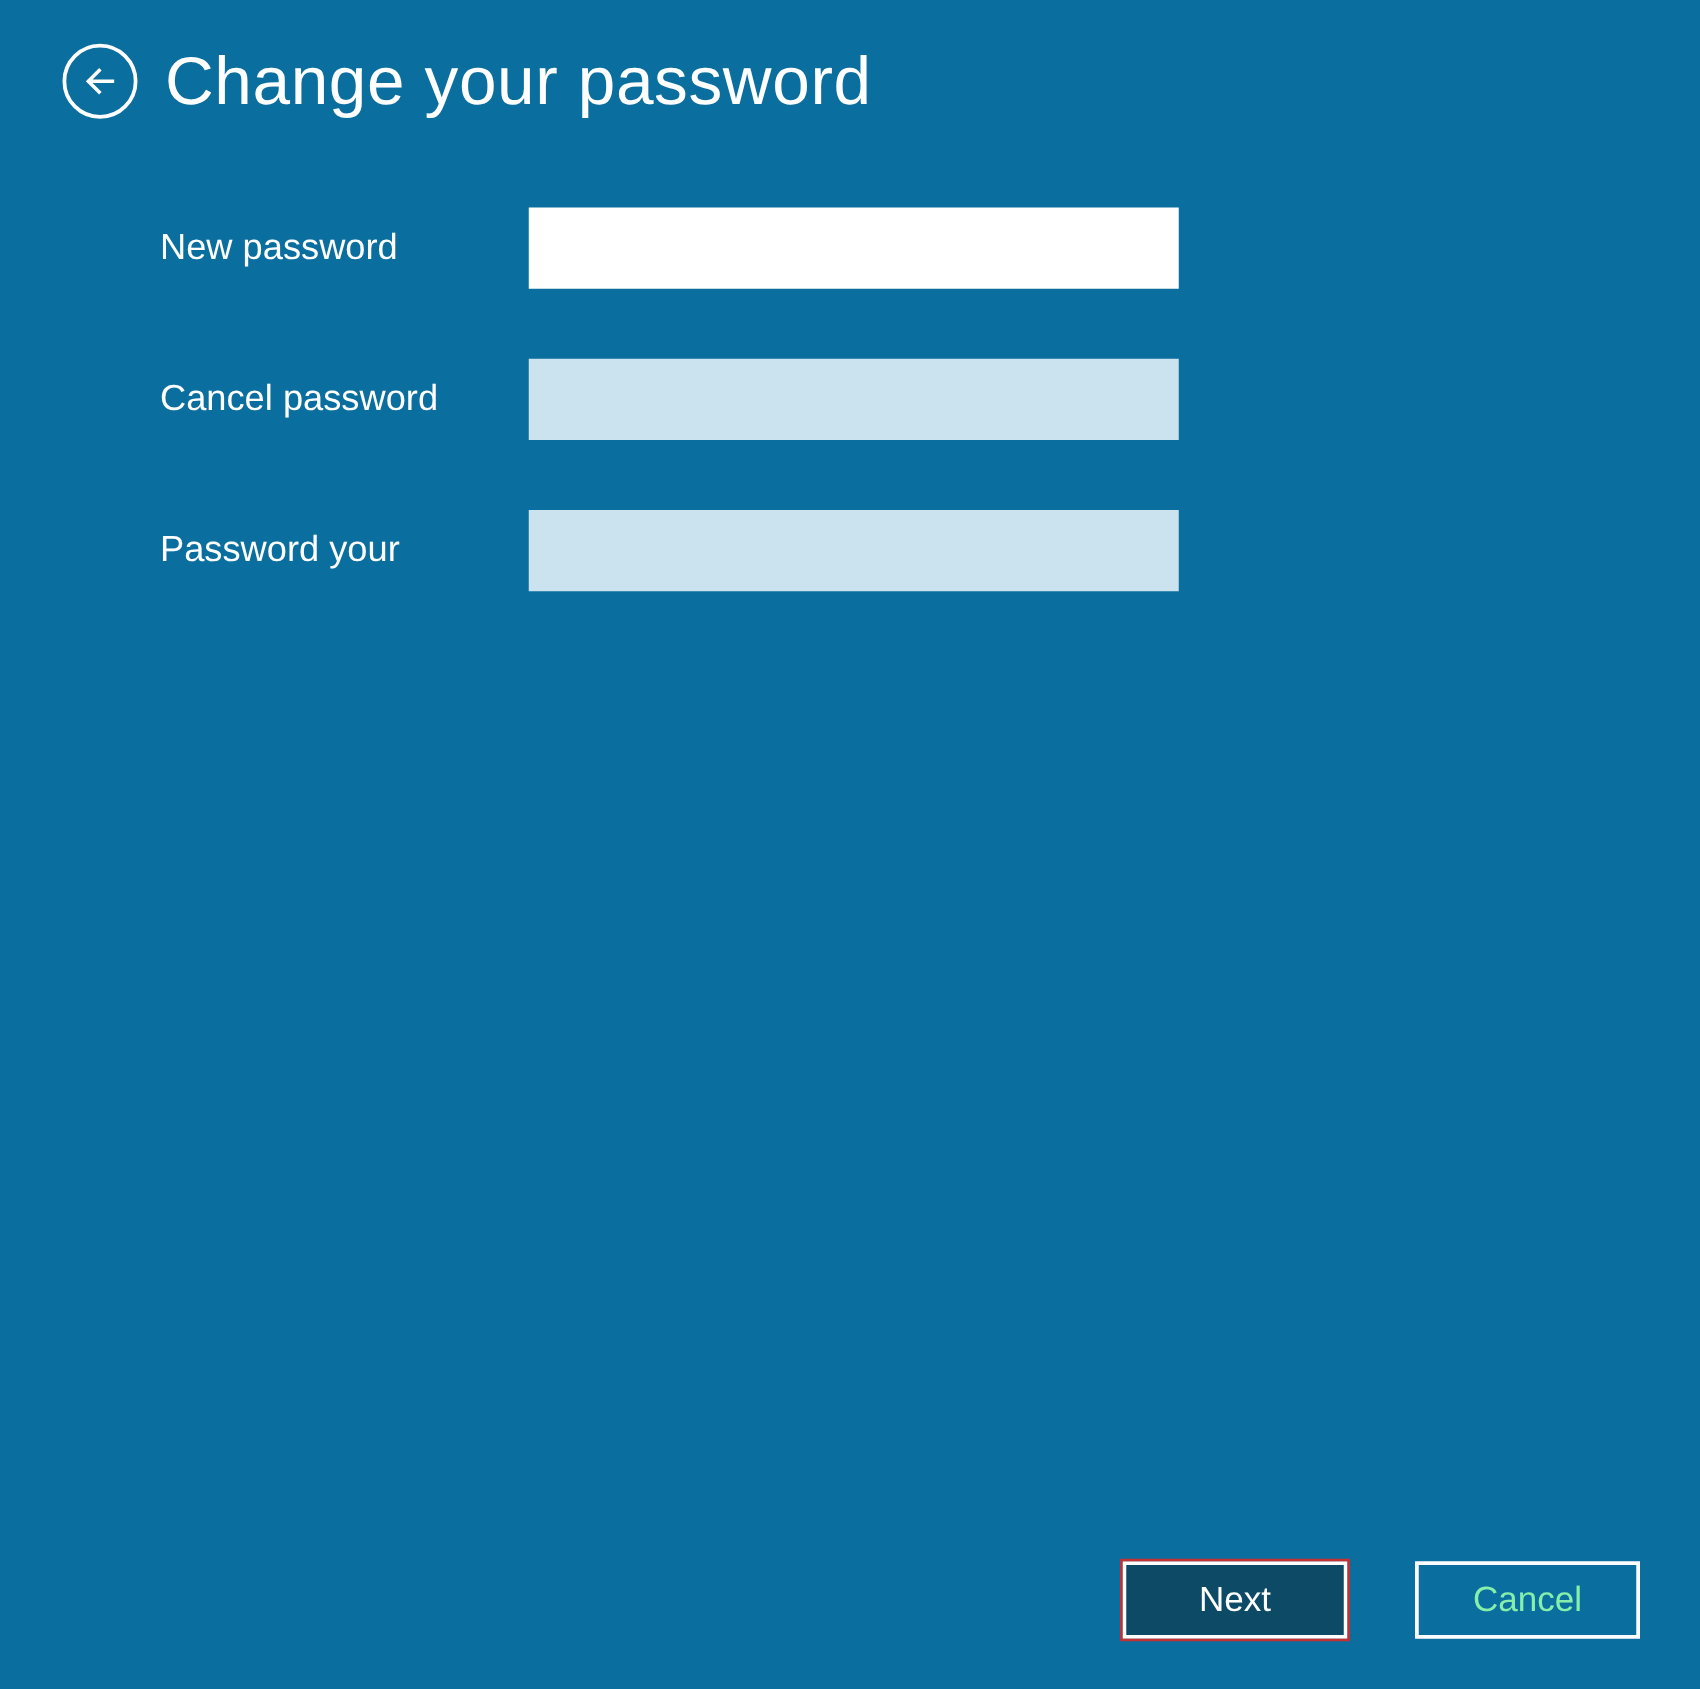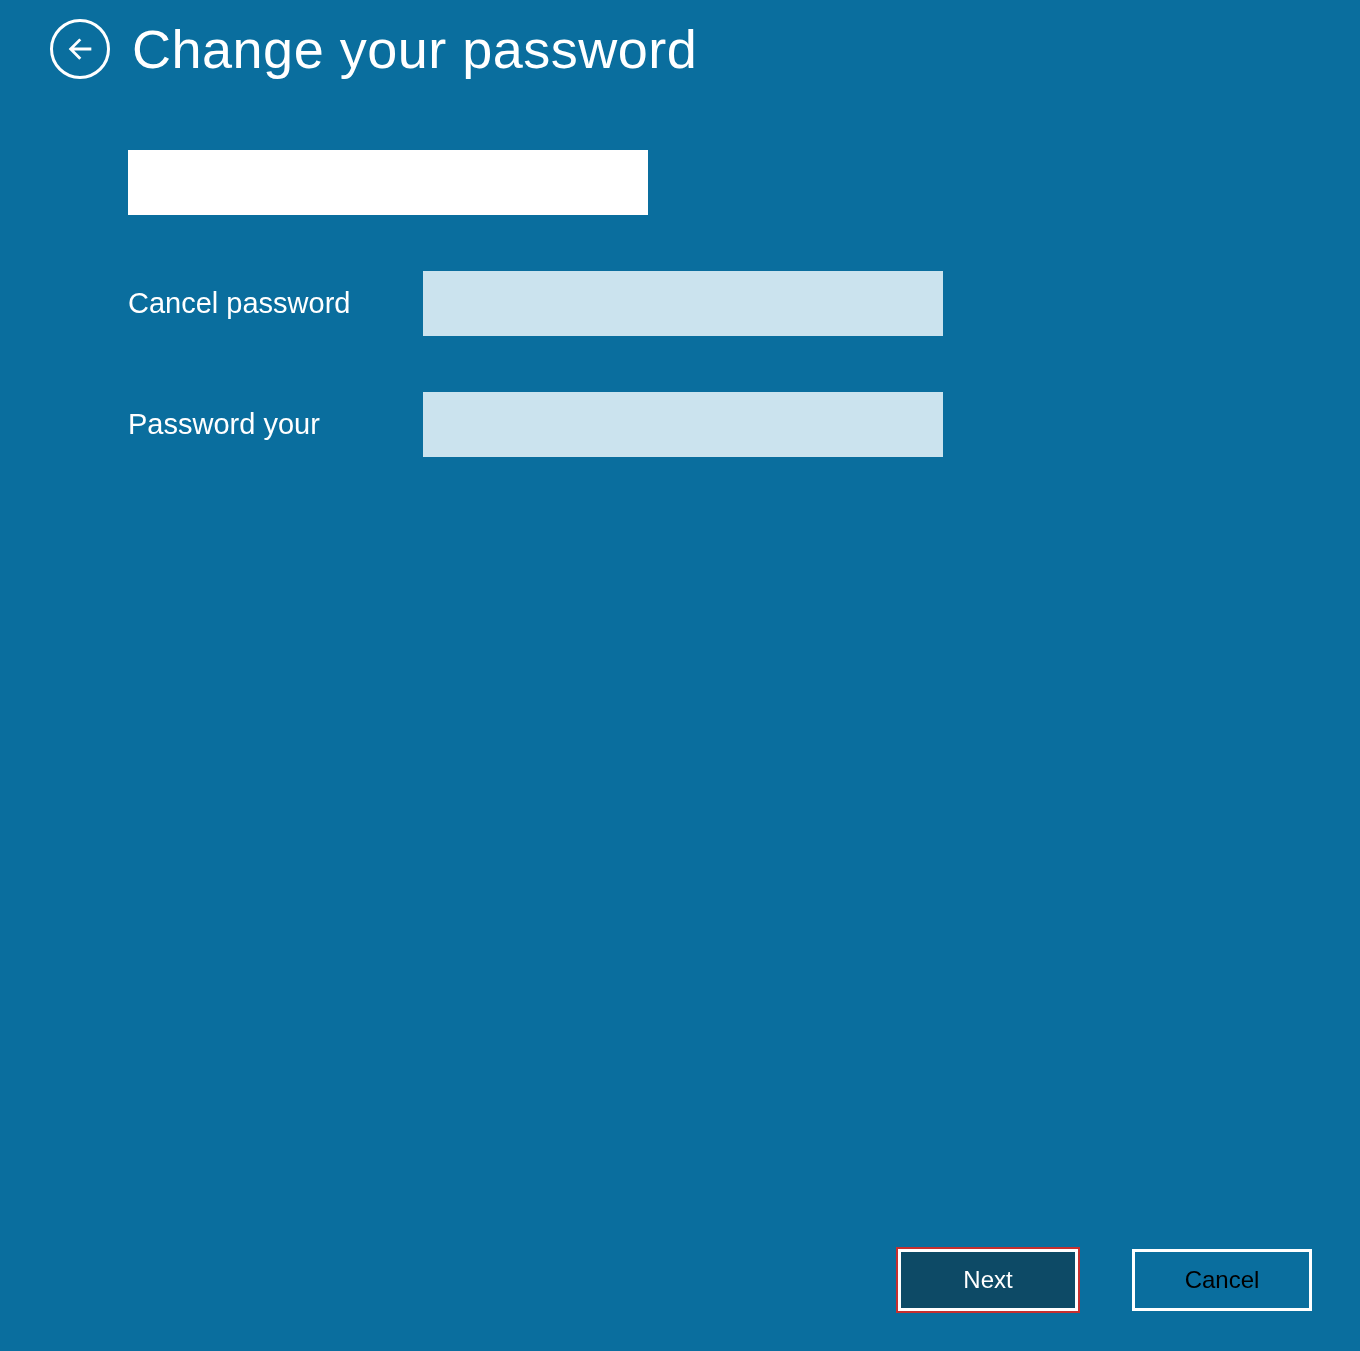--- a/index.html
+++ b/index.html
@@ -12,21 +12,21 @@
       height: 1351px;
       background-color: #0a6e9e;
       font-family: "Segoe UI", "Segoe UI Light", Arial, sans-serif;
       color: #ffffff;
       position: relative;
       overflow: hidden;
     }
     .header {
       display: flex;
       align-items: center;
-      padding-top: 18px;
+      padding-top: 34px;
       padding-left: 50px;
     }
     .back-button {
       width: 60px;
       height: 60px;
       border: 3px solid #ffffff;
       border-radius: 50%;
       display: flex;
       align-items: center;
       justify-content: center;
@@ -80,56 +80,57 @@
     .footer {
       position: absolute;
       bottom: 40px;
       right: 48px;
       display: flex;
       gap: 54px;
     }
     .btn {
       width: 180px;
       height: 62px;
-      font-size: 24px;
+      font-size: 28px;
       font-weight: 400;
       text-align: center;
       display: flex;
       align-items: center;
       justify-content: center;
       cursor: pointer;
       font-family: inherit;
     }
     .btn-next {
       background-color: #0d4a66;
       color: #ffffff;
       border: 3px solid #ffffff;
       outline: 2px solid #c53030;
       outline-offset: 0px;
     }
     .btn-cancel {
       background-color: transparent;
-      color: #000000;
+      color: #86efac;
       border: 3px solid #ffffff;
     }
   </style>
 </head>
 <body>
 
 <div class="header">
   <div class="back-button">
     <svg viewBox="0 0 24 24">
       <path d="M20 11H7.83l5.09-5.09L11.5 4.5 4 12l7.5 7.5 1.42-1.41L7.83 13H20v-2z" fill="#ffffff"></path>
     </svg>
   </div>
   <h1 class="page-title">Change your password</h1>
 </div>
 
 <div class="form">
   <div class="form-row">
+    <div class="label">New password</div>
     <input type="password" class="input input-active" value="" style="">
   </div>
   <div class="form-row">
     <div class="label">Cancel password</div>
     <input type="password" class="input input-inactive" value="" style="">
   </div>
   <div class="form-row">
     <div class="label">Password your</div>
     <input type="text" class="input input-inactive" value="" style="">
   </div>

